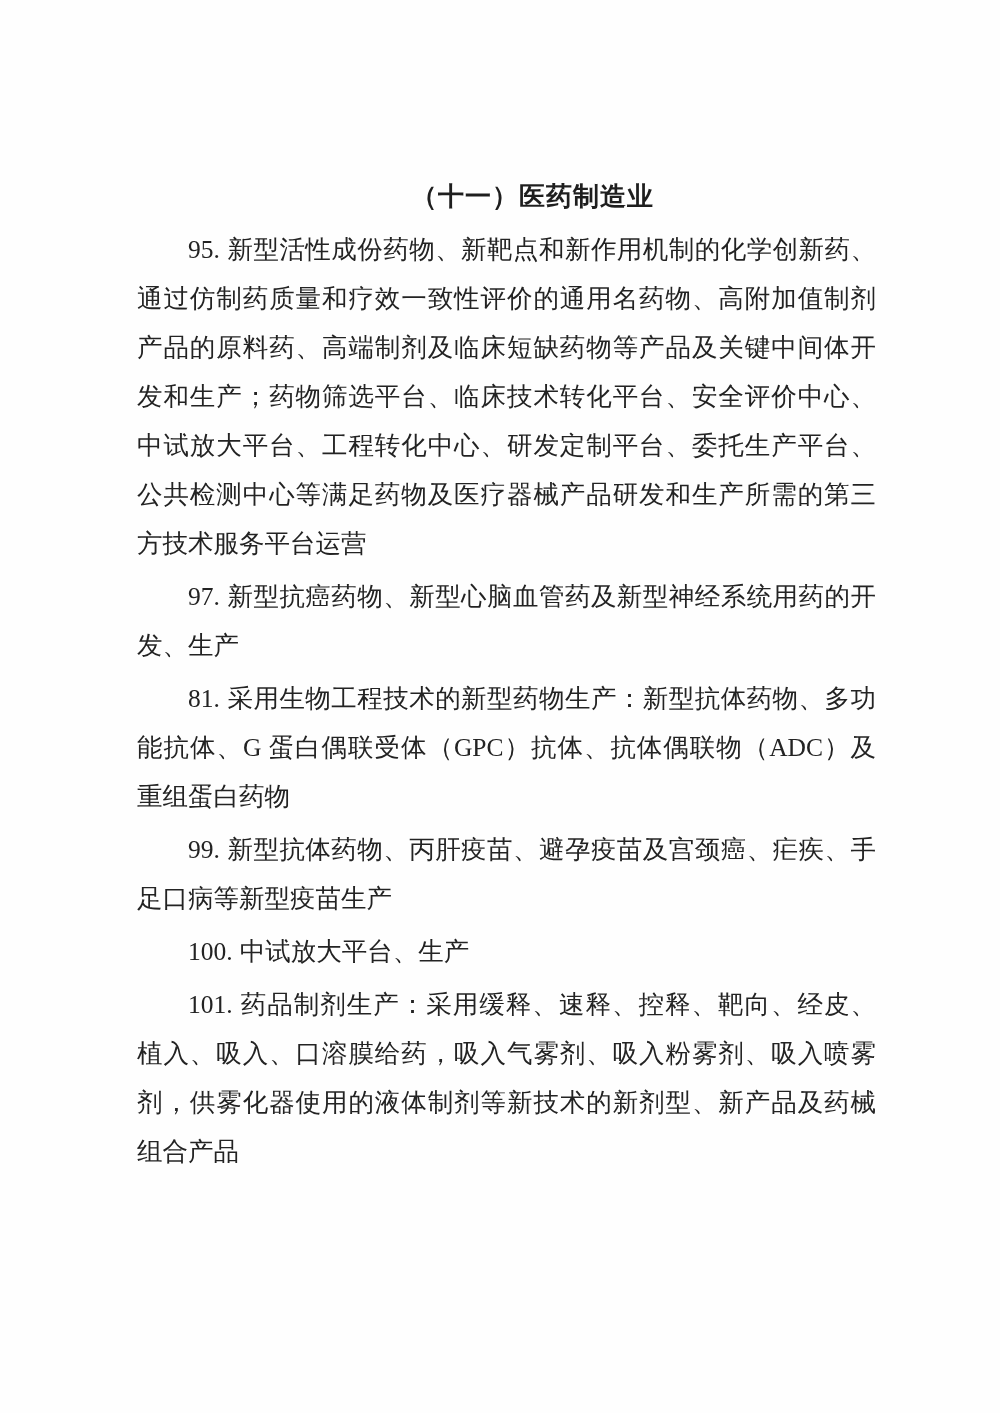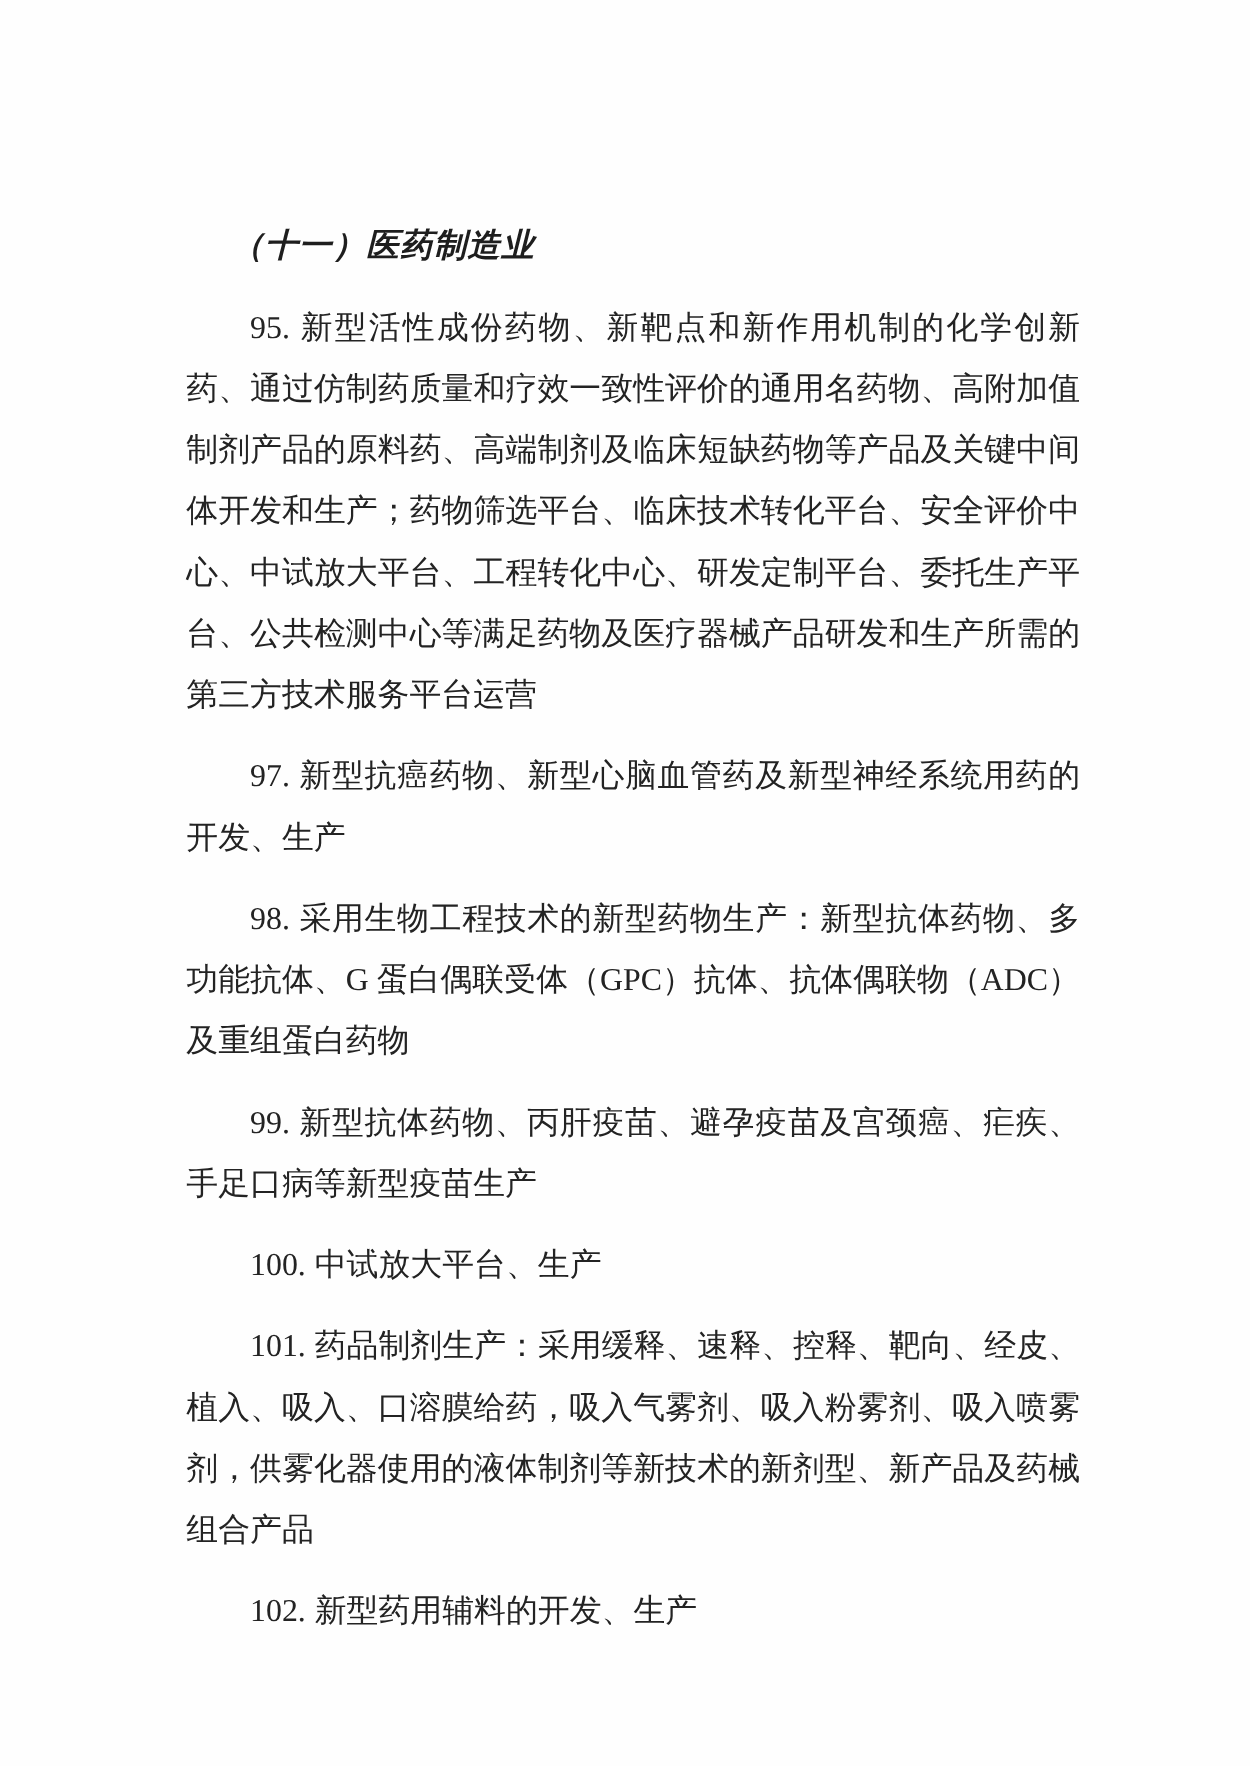--- a/index.html
+++ b/index.html
@@ -28,50 +28,48 @@
     line-height: 49px;
     color: #232323;
     text-align: justify;
     text-justify: inter-character;
   }
   .section-heading {
     margin: 0;
     font-size: 26px;
     font-weight: 700;
     text-indent: 2em;
-    text-align: left;
+    text-align: center;
     color: #1e1e1e;
     letter-spacing: 1px;
-    font-style: italic;
   }
   .list-item {
-    margin: 16px;
+    margin: 4px;
     text-indent: 2em;
   }
   .item-number {
     margin-right: 0.28em;
   }
 </style>
 </head>
 <body>
 
 <div class="page">
   <div class="content">
 
     <h2 class="section-heading">（十一）医药制造业</h2>
 
     <p class="list-item"><span class="item-number">95.</span><span>新型活性成份药物、新靶点和新作用机制的化学创新药、通过仿制药质量和疗效一致性评价的通用名药物、高附加值制剂产品的原料药、高端制剂及临床短缺药物等产品及关键中间体开发和生产；药物筛选平台、临床技术转化平台、安全评价中心、中试放大平台、工程转化中心、研发定制平台、委托生产平台、公共检测中心等满足药物及医疗器械产品研发和生产所需的第三方技术服务平台运营</span></p>
 
 
     <p class="list-item"><span class="item-number">97.</span><span>新型抗癌药物、新型心脑血管药及新型神经系统用药的开发、生产</span></p>
 
-    <p class="list-item"><span class="item-number">98.</span><span>采用生物工程技术的新型药物生产：新型抗体药物、多功能抗体、G 蛋白偶联受体（GPC）抗体、抗体偶联物（ADC）及重组蛋白药物</span></p>
+    <p class="list-item"><span class="item-number">81.</span><span>采用生物工程技术的新型药物生产：新型抗体药物、多功能抗体、G 蛋白偶联受体（GPC）抗体、抗体偶联物（ADC）及重组蛋白药物</span></p>
 
     <p class="list-item"><span class="item-number">99.</span><span>新型抗体药物、丙肝疫苗、避孕疫苗及宫颈癌、疟疾、手足口病等新型疫苗生产</span></p>
 
     <p class="list-item"><span class="item-number">100.</span><span>中试放大平台、生产</span></p>
 
     <p class="list-item"><span class="item-number">101.</span><span>药品制剂生产：采用缓释、速释、控释、靶向、经皮、植入、吸入、口溶膜给药，吸入气雾剂、吸入粉雾剂、吸入喷雾剂，供雾化器使用的液体制剂等新技术的新剂型、新产品及药械组合产品</span></p>
 
-    <p class="list-item"><span class="item-number">102.</span><span>新型药用辅料的开发、生产</span></p>
 
   </div>
 </div>
 
 </body></html>

